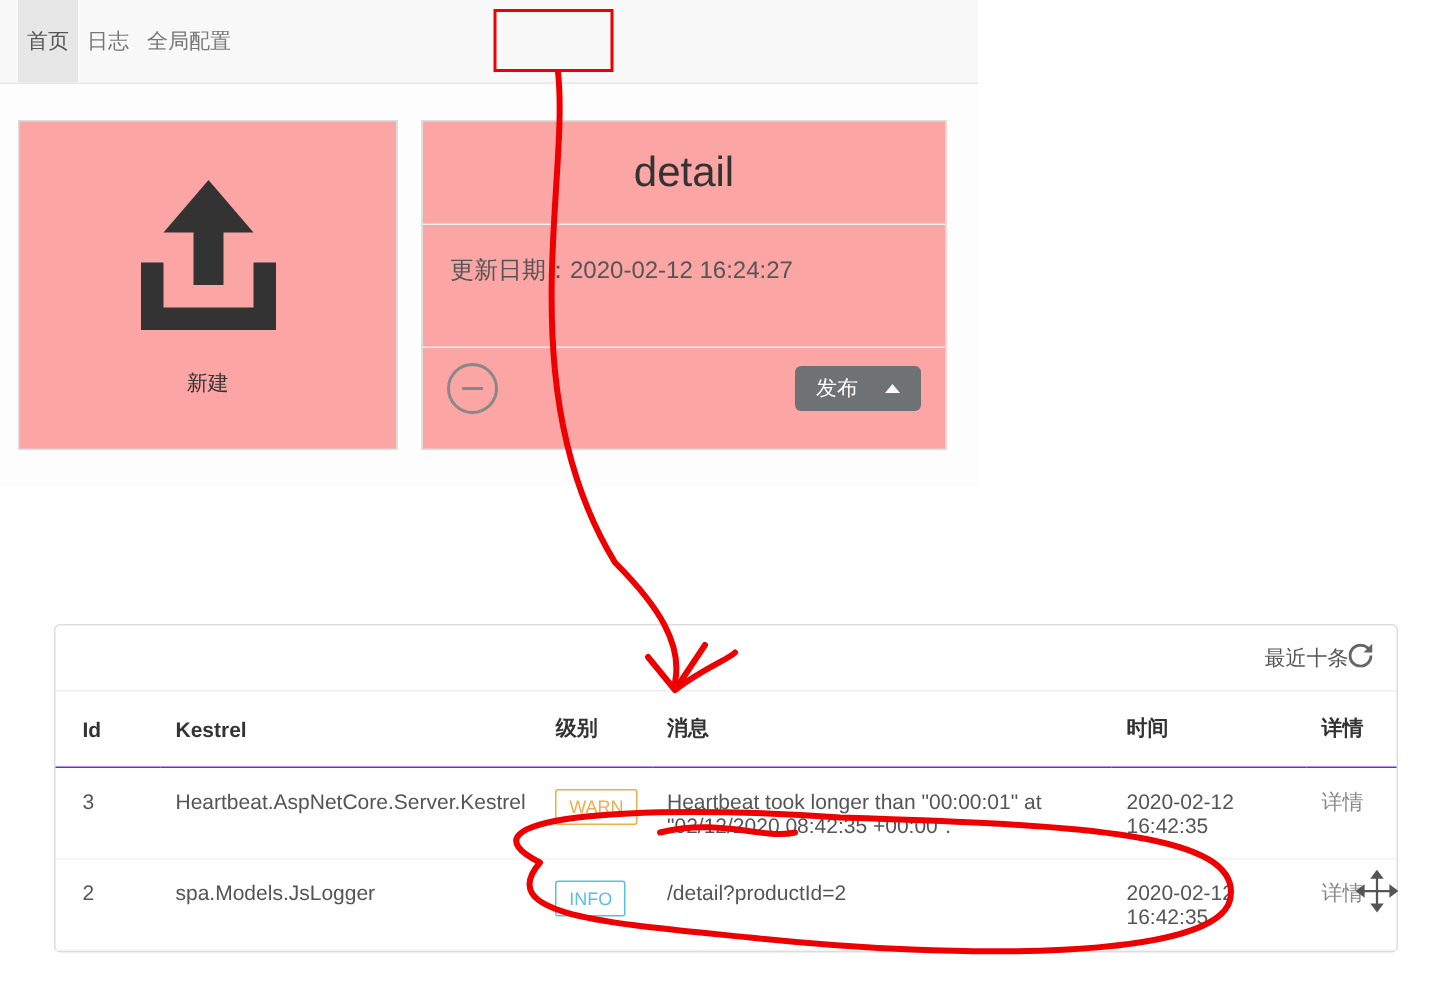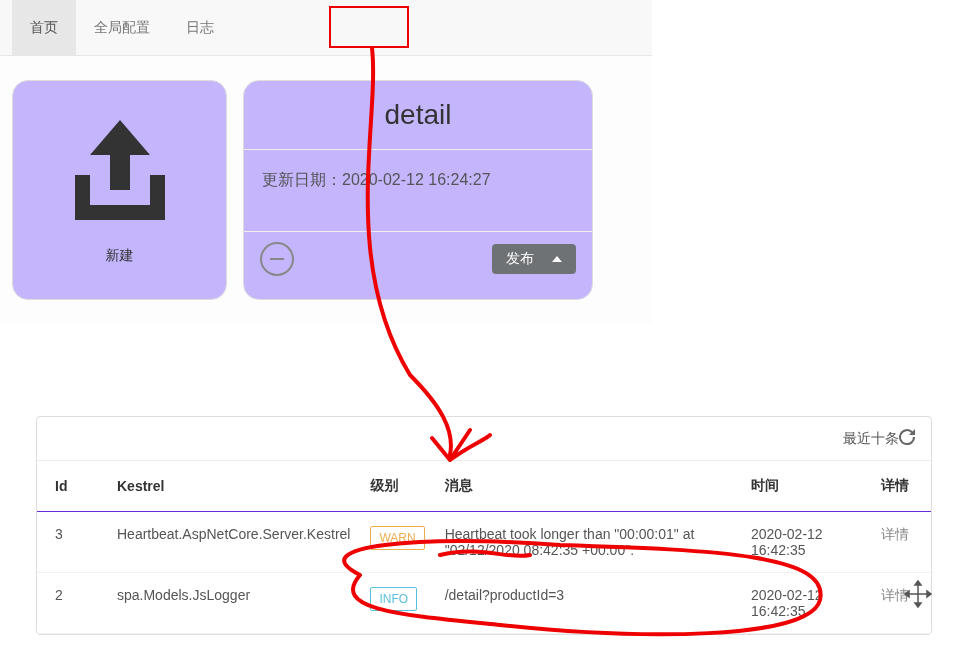--- a/index.html
+++ b/index.html
@@ -25,44 +25,44 @@
   }
   .brand {
     font-size: 18px;
     color: #777;
     padding: 0 14px 0 0;
   }
   .nav-tabs { display: flex; height: 100%; }
   .nav-tab {
     display: flex;
     align-items: center;
-    padding: 0 18px;
+    padding: 0 6px;
     color: #777;
     cursor: pointer;
     height: 100%;
   }
   .nav-tab.active {
     background: #e7e7e7;
     color: #555;
   }
 
   
   .cards-row {
     display: flex;
     background: #fdfdfd;
     padding: 24px 12px 24px 12px;
     width: 652px;
   }
   .card {
     border: 1px solid #ddd;
-    background: #c4b5fd;
-    border-radius: 16px;
+    background: #fca5a5;
+    border-radius: 0;
   }
   .new-card {
-    width: 215px;
+    width: 253px;
     height: 220px;
     display: flex;
     flex-direction: column;
     align-items: center;
     justify-content: center;
     cursor: pointer;
   }
   .upload-svg { display:block; }
   .new-card-label { margin-top: 22px; color: #333; }
 
@@ -168,22 +168,22 @@
     inset: 0;
     pointer-events: none;
   }
 </style>
 </head>
 <body>
 
 <div class="navbar">
   <div class="nav-tabs">
     <div class="nav-tab active">首页</div>
+    <div class="nav-tab">日志</div>
     <div class="nav-tab">全局配置</div>
-    <div class="nav-tab">日志</div>
   </div>
 </div>
 
 <div class="cards-row">
 
   <div class="card new-card">
     <svg class="upload-svg" width="120" height="110" viewBox="0 0 120 110">
       <path d="M60 5 L90 40 L70 40 L70 75 L50 75 L50 40 L30 40 Z" fill="#333"></path>
       <path d="M15 60 L30 60 L30 90 L90 90 L90 60 L105 60 L105 105 L15 105 Z" fill="#333"></path>
     </svg>
@@ -246,21 +246,21 @@
           <td>Heartbeat.AspNetCore.Server.Kestrel</td>
           <td><span class="badge badge-warn">WARN</span></td>
           <td>Heartbeat took longer than "00:00:01" at "02/12/2020 08:42:35 +00:00".</td>
           <td>2020-02-12 16:42:35</td>
           <td><span class="detail-link">详情</span></td>
         </tr>
         <tr>
           <td>2</td>
           <td>spa.Models.JsLogger</td>
           <td><span class="badge badge-info">INFO</span></td>
-          <td>/detail?productId=3</td>
+          <td>/detail?productId=2</td>
           <td>2020-02-12 16:42:35</td>
           <td><span class="detail-link">详情</span></td>
         </tr>
       </tbody>
   </table>
 </div>
 
 <svg class="annot" width="968" height="660">
 
   <rect x="330" y="7" width="78" height="40" fill="none" stroke="#e00" stroke-width="2"></rect>

